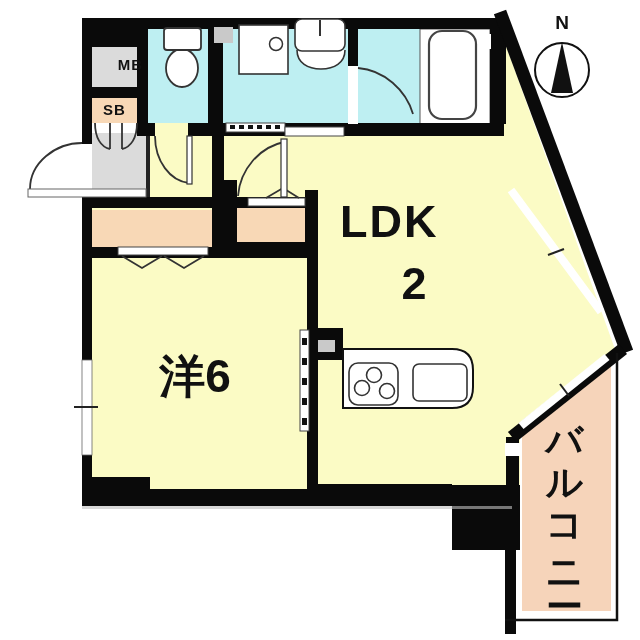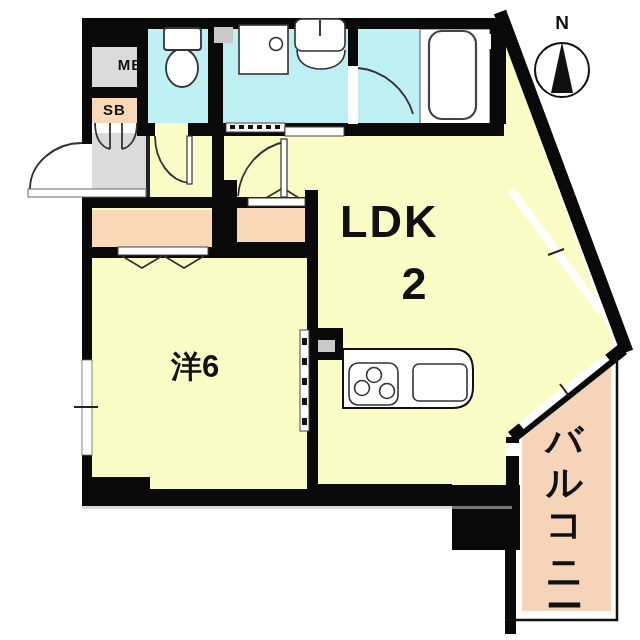--- a/index.html
+++ b/index.html
@@ -6,21 +6,21 @@
   #canvas{position:relative;width:640px;height:640px;background:#ffffff;overflow:hidden;
           font-family:"Liberation Sans","DejaVu Sans",sans-serif;}
   #plan-svg{position:absolute;left:0;top:0;}
   .lbl{position:absolute;color:#111;white-space:nowrap;}
   .lbl-mb{left:108px;top:56px;width:45px;text-align:center;font-size:15px;font-weight:bold;letter-spacing:1px;}
   .lbl-sb{left:92px;top:101px;width:45px;text-align:center;font-size:15px;font-weight:bold;letter-spacing:1px;}
   .lbl-cl{left:92px;top:215px;width:120px;text-align:center;font-size:22px;font-weight:bold;letter-spacing:2px;}
   .lbl-storage{left:235px;top:212px;width:72px;text-align:center;font-size:21px;font-weight:bold;}
   .lbl-ldk{left:340px;top:196px;width:135px;text-align:left;font-size:45px;font-weight:600;letter-spacing:2px;}
   .lbl-ldk-size{left:344px;top:258px;width:140px;text-align:center;font-size:45px;font-weight:600;}
-  .lbl-yoshitsu{left:125px;top:346px;width:140px;text-align:center;font-size:31px;font-weight:600;}
+  .lbl-yoshitsu{left:125px;top:346px;width:140px;text-align:center;font-size:46px;font-weight:600;}
   .lbl-balcony{left:545px;top:372px;width:44px;text-align:center;font-size:37px;font-weight:600;
                writing-mode:vertical-rl;letter-spacing:5px;height:245px;}
   .lbl-north{left:546px;top:12px;width:32px;text-align:center;font-size:19px;font-weight:bold;}
   
   .f-wall{fill:var(--wall_black);}
   .f-yellow{fill:var(--room_yellow);}
   .f-cyan{fill:var(--wet_cyan);}
   .f-peach{fill:var(--closet_peach);}
   .f-balcony{fill:var(--balcony_peach);}
   .f-gray{fill:var(--entry_gray);}

